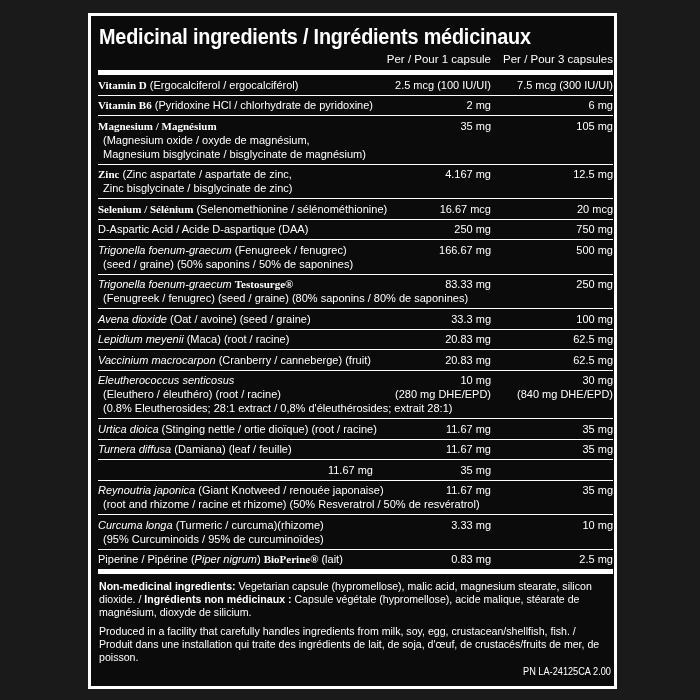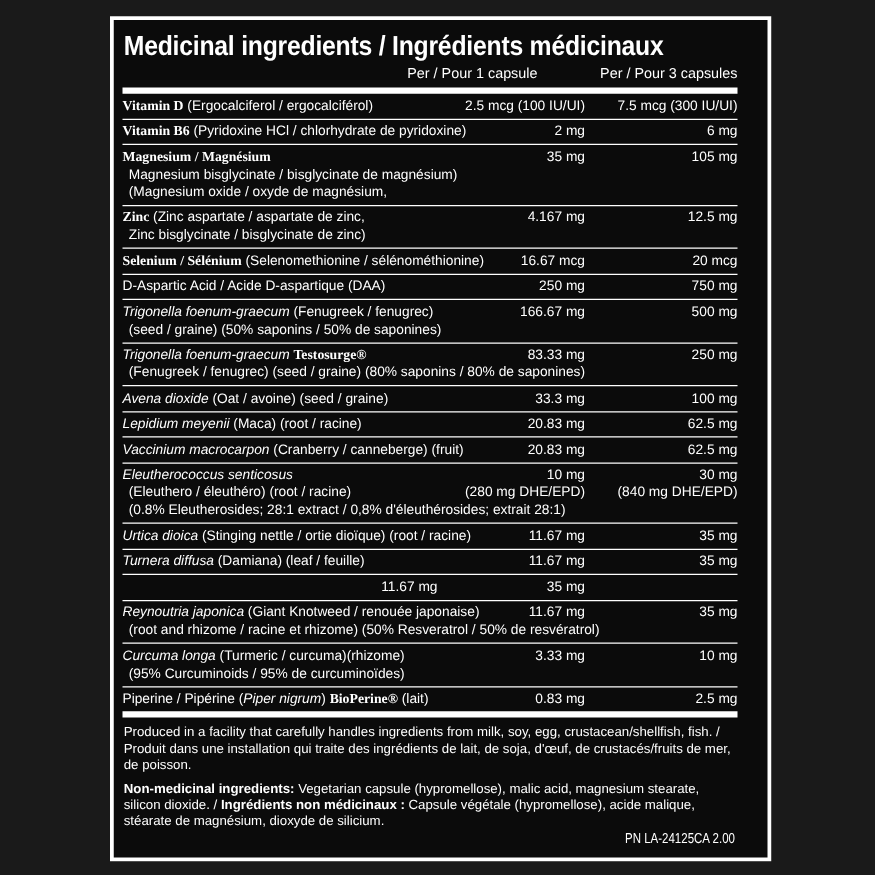--- a/index.html
+++ b/index.html
@@ -5,31 +5,31 @@
   html,body{margin:0;padding:0;}
   body{
     width:700px;height:700px;position:relative;overflow:hidden;
     background:#1a1a1a;color:#ffffff;
     font-family:"Liberation Sans", sans-serif;
     -webkit-font-smoothing:antialiased;
   }
   .panel{
     position:absolute;left:88px;top:13px;width:529px;height:676px;
     box-sizing:border-box;border:3px solid #ffffff;background:#0b0b0b;
-    padding:7px 24px 8px 7px;
+    padding:7px 1px 8px 7px;
     display:flex;flex-direction:column;justify-content:center;
   }
   .title{
     font-weight:bold;font-size:22px;line-height:26px;margin:1px 0 1px 1px;
     white-space:nowrap;
   }
   .title > span{display:inline-block;transform:scaleX(0.90);transform-origin:0 50%;letter-spacing:-0.2px;}
   .colheads{
     display:grid;grid-template-columns:minmax(0,1fr) 118px 122px;
-    font-size:11.5px;line-height:14px;margin:1px 0 4px 0;gap:38px;
+    font-size:11.5px;line-height:14px;margin:1px 0 4px 0;
   }
   .colheads .h{text-align:right;white-space:nowrap;}
   .bar{height:5px;background:#ffffff;flex:none;}
   .rows{flex:none;}
   .row{
     display:grid;grid-template-columns:minmax(0,1fr) 118px 122px;
     padding:2.5px 0 3px 0;border-bottom:1.6px solid #ffffff;
     font-size:11px;line-height:14px;
   }
   .row:last-child{border-bottom:none;}
@@ -76,22 +76,22 @@
         <div class="c1">
           <div>2 mg</div>
         </div>
         <div class="c2">
           <div>6 mg</div>
         </div>
       </div>
       <div class="row">
         <div class="namecell">
           <div class="nline"><b>Magnesium / Magnésium</b></div>
+          <div class="sub"><span>(Magnesium oxide / oxyde de magnésium,</span></div>
           <div class="sub"><span>Magnesium bisglycinate / bisglycinate de magnésium)</span></div>
-          <div class="sub"><span>(Magnesium oxide / oxyde de magnésium,</span></div>
         </div>
         <div class="c1">
           <div>35 mg</div>
         </div>
         <div class="c2">
           <div>105 mg</div>
         </div>
       </div>
       <div class="row">
         <div class="namecell">
@@ -259,18 +259,18 @@
         </div>
         <div class="c1">
           <div>0.83 mg</div>
         </div>
         <div class="c2">
           <div>2.5 mg</div>
         </div>
       </div>
     </div>
   <div class="bar"></div>
+  <div class="foot"><b>Non-medicinal ingredients:</b><span> Vegetarian capsule (hypromellose), malic acid, magnesium stearate, silicon dioxide. / </span><b>Ingrédients non médicinaux :</b><span> Capsule végétale (hypromellose), acide malique, stéarate de magnésium, dioxyde de silicium.</span></div>
   <div class="foot"><span>Produced in a facility that carefully handles ingredients from milk, soy, egg, crustacean/shellfish, fish. / Produit dans une installation qui traite des ingrédients de lait, de soja, d'œuf, de crustacés/fruits de mer, de poisson.</span></div>
-  <div class="foot"><b>Non-medicinal ingredients:</b><span> Vegetarian capsule (hypromellose), malic acid, magnesium stearate, silicon dioxide. / </span><b>Ingrédients non médicinaux :</b><span> Capsule végétale (hypromellose), acide malique, stéarate de magnésium, dioxyde de silicium.</span></div>
   <div class="pn">
     <span>PN LA-24125CA 2.00</span>
   </div>
 </div>
 
 </body></html>

